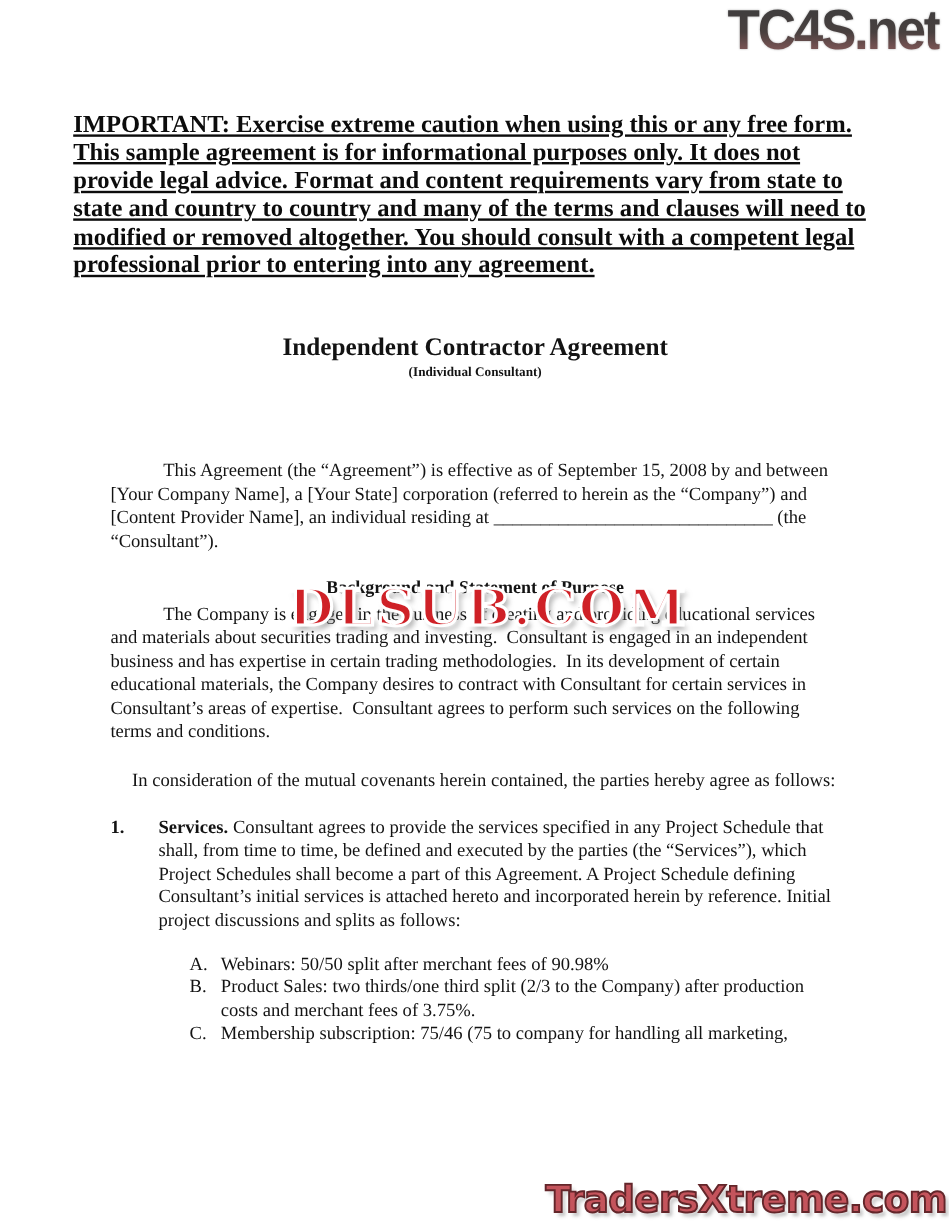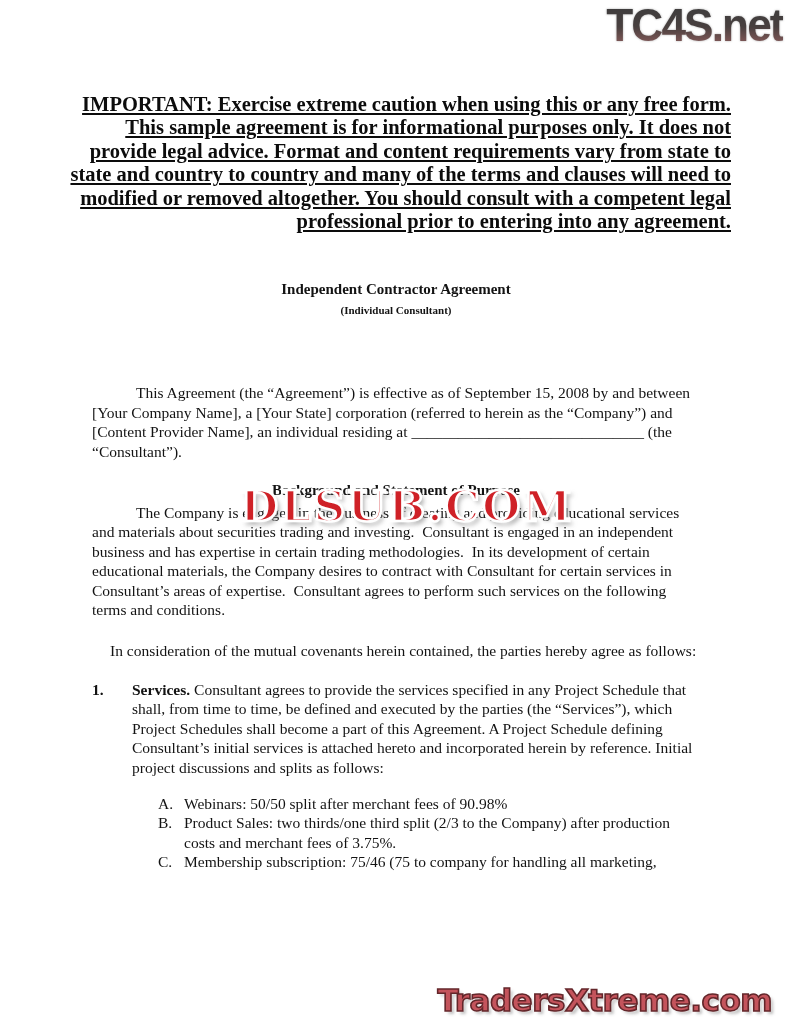--- a/index.html
+++ b/index.html
@@ -12,29 +12,29 @@
   .content {
     position:absolute; left:92px; right:91px; top:0;
     display:flow-root;
     font-size:15.5px; line-height:19.4px;
   }
   .para { white-space:pre-wrap; }
 
   
   .notice {
     margin:93px -31px 0 -31px;
-    text-align:right;
+    text-align:left;
     font-weight:bold; font-size:20.5px; line-height:23.4px;
     text-decoration:underline; text-decoration-thickness:1.6px; text-underline-offset:2px;
     color:#0c0c0c;
   }
 
   
   .title-block { margin-top:46px; text-align:center; }
-  .doc-title { font-weight:bold; font-size:15px; line-height:21px; }
+  .doc-title { font-weight:bold; font-size:21px; line-height:21px; }
   .doc-subtitle { font-weight:bold; font-size:11px; line-height:17px; margin-top:2px; }
 
   .intro { margin-top:64px; text-indent:44px; }
 
   .center-heading {
     text-align:center; font-weight:bold; font-size:15px; line-height:18px;
   }
   .bg-heading { margin-top:20px; }
   .bg-text { margin-top:4px; text-indent:44px; }
 
@@ -71,21 +71,21 @@
     position:absolute; left:240px; top:484px; z-index:6;
     font-family:"DejaVu Serif", serif; font-weight:900;
     font-size:42px; line-height:46px; letter-spacing:2px;
     transform:scaleX(1.05); transform-origin:left center;
     color:#cf2127;
     -webkit-text-stroke:2.5px #ffffff;
     text-shadow:0 0 2px rgba(255,255,255,.95), 3px 4px 4px rgba(125,125,125,.55);
     white-space:nowrap;
   }
   .traders {
-    position:absolute; right:19px; bottom:7px; z-index:6;
+    position:absolute; right:2px; bottom:7px; z-index:6;
     font-family:"DejaVu Sans", sans-serif; font-weight:bold;
     font-size:31px; line-height:34px; letter-spacing:-.5px;
     color:#c4545c;
     -webkit-text-stroke:1.6px #63262a;
     text-shadow:0 0 5px rgba(255,255,255,.95), 0 0 2px rgba(255,255,255,.9),
                 3px 3px 3px rgba(70,70,70,.35);
     white-space:nowrap;
   }
 </style>
 </head>

